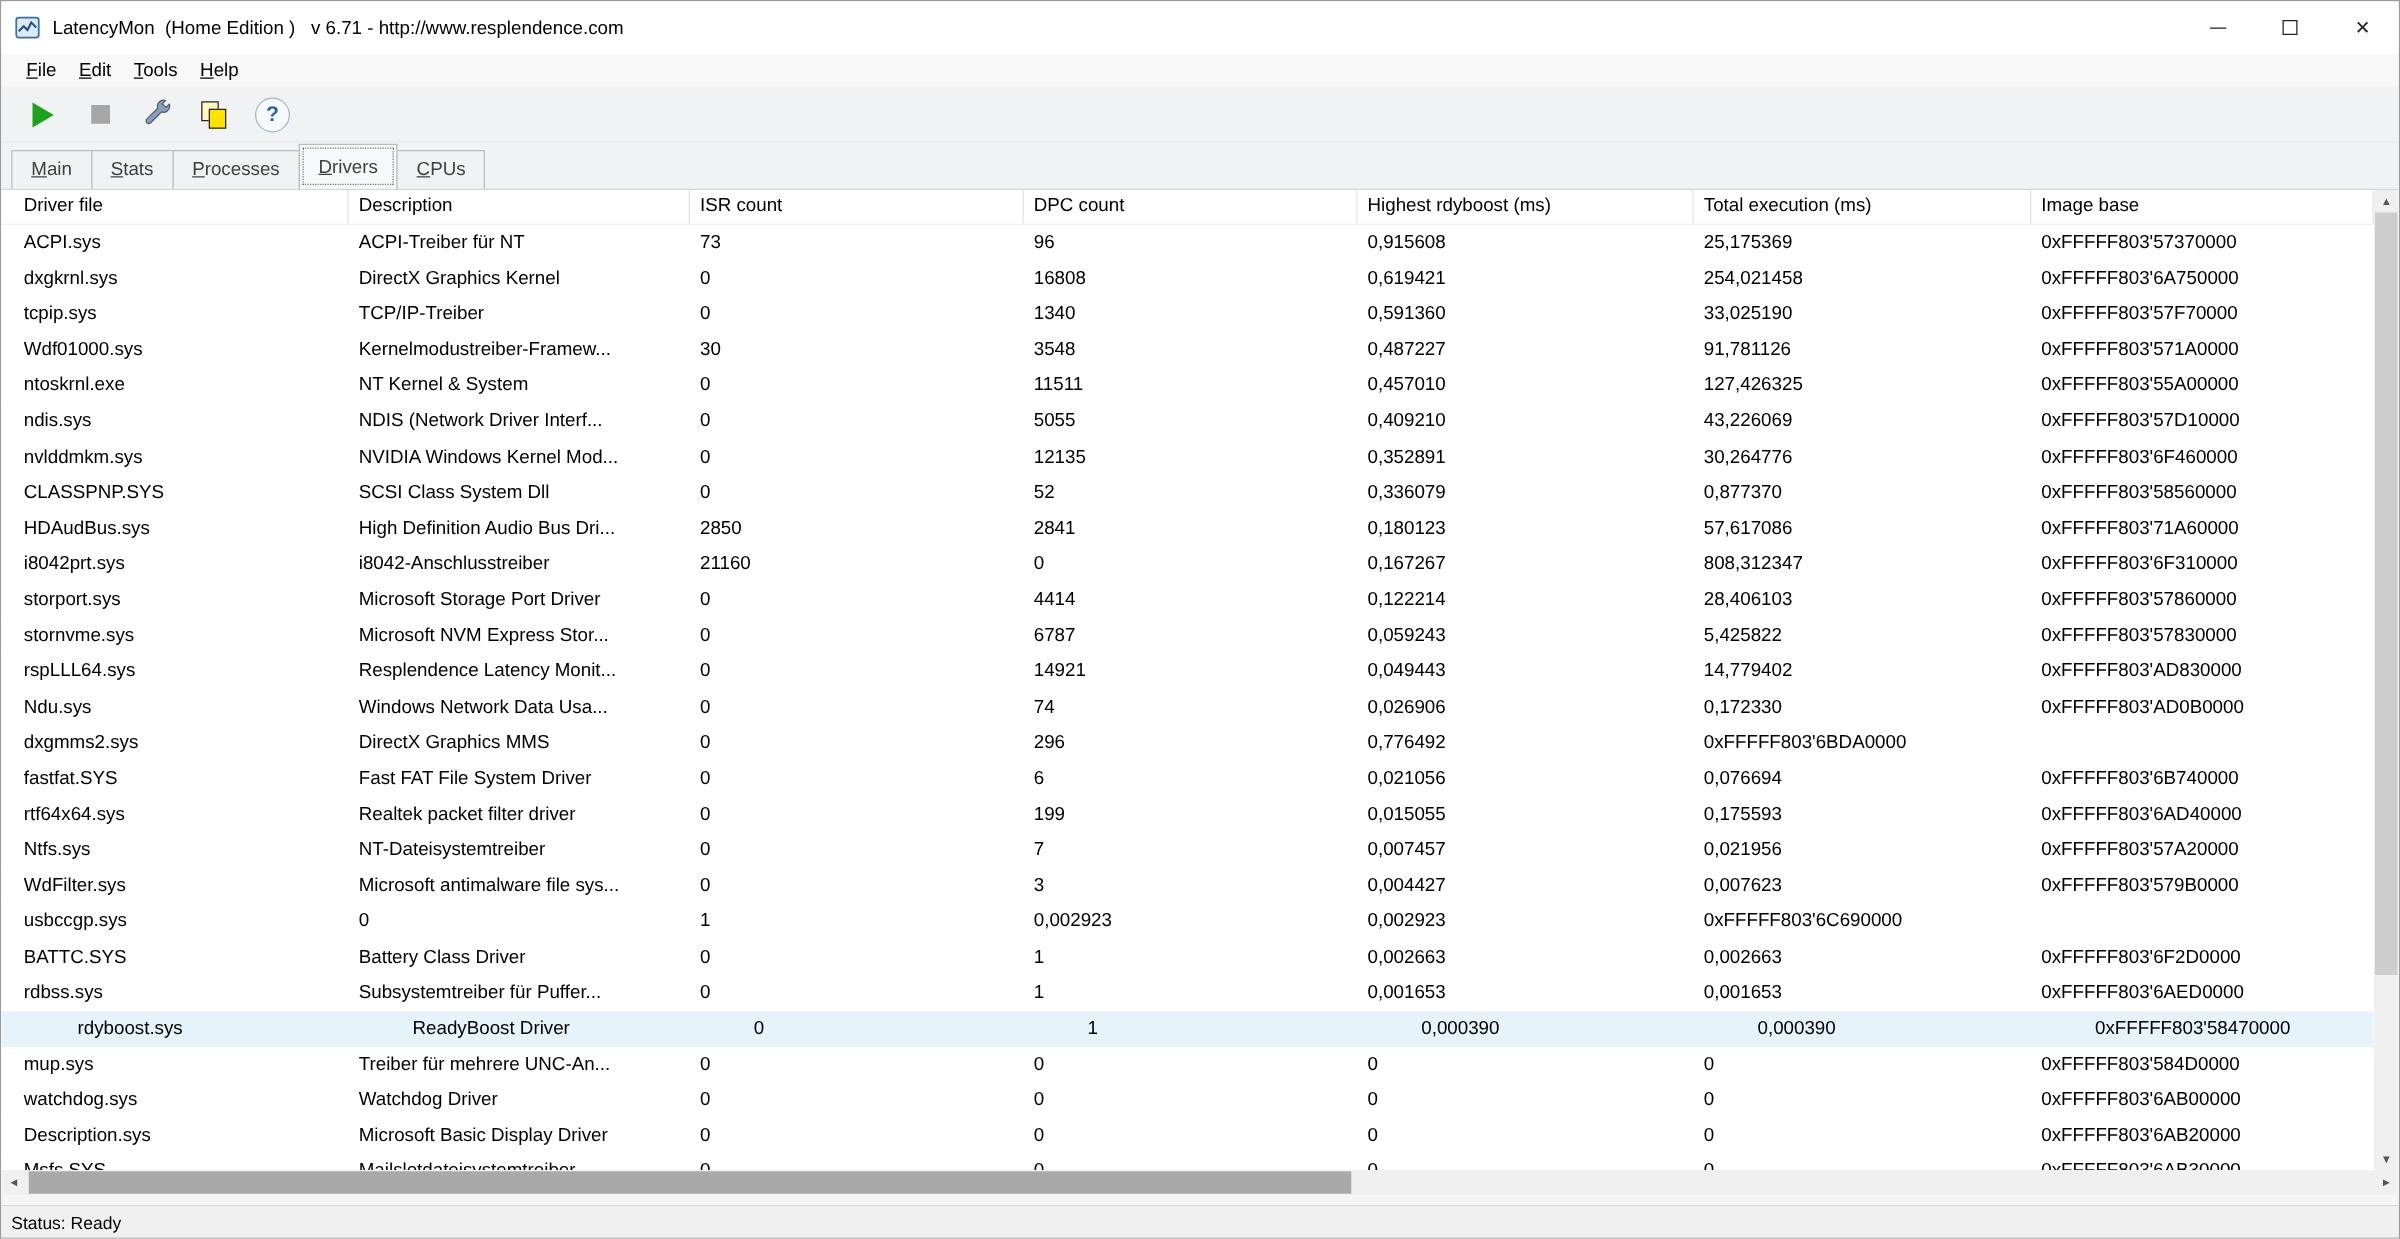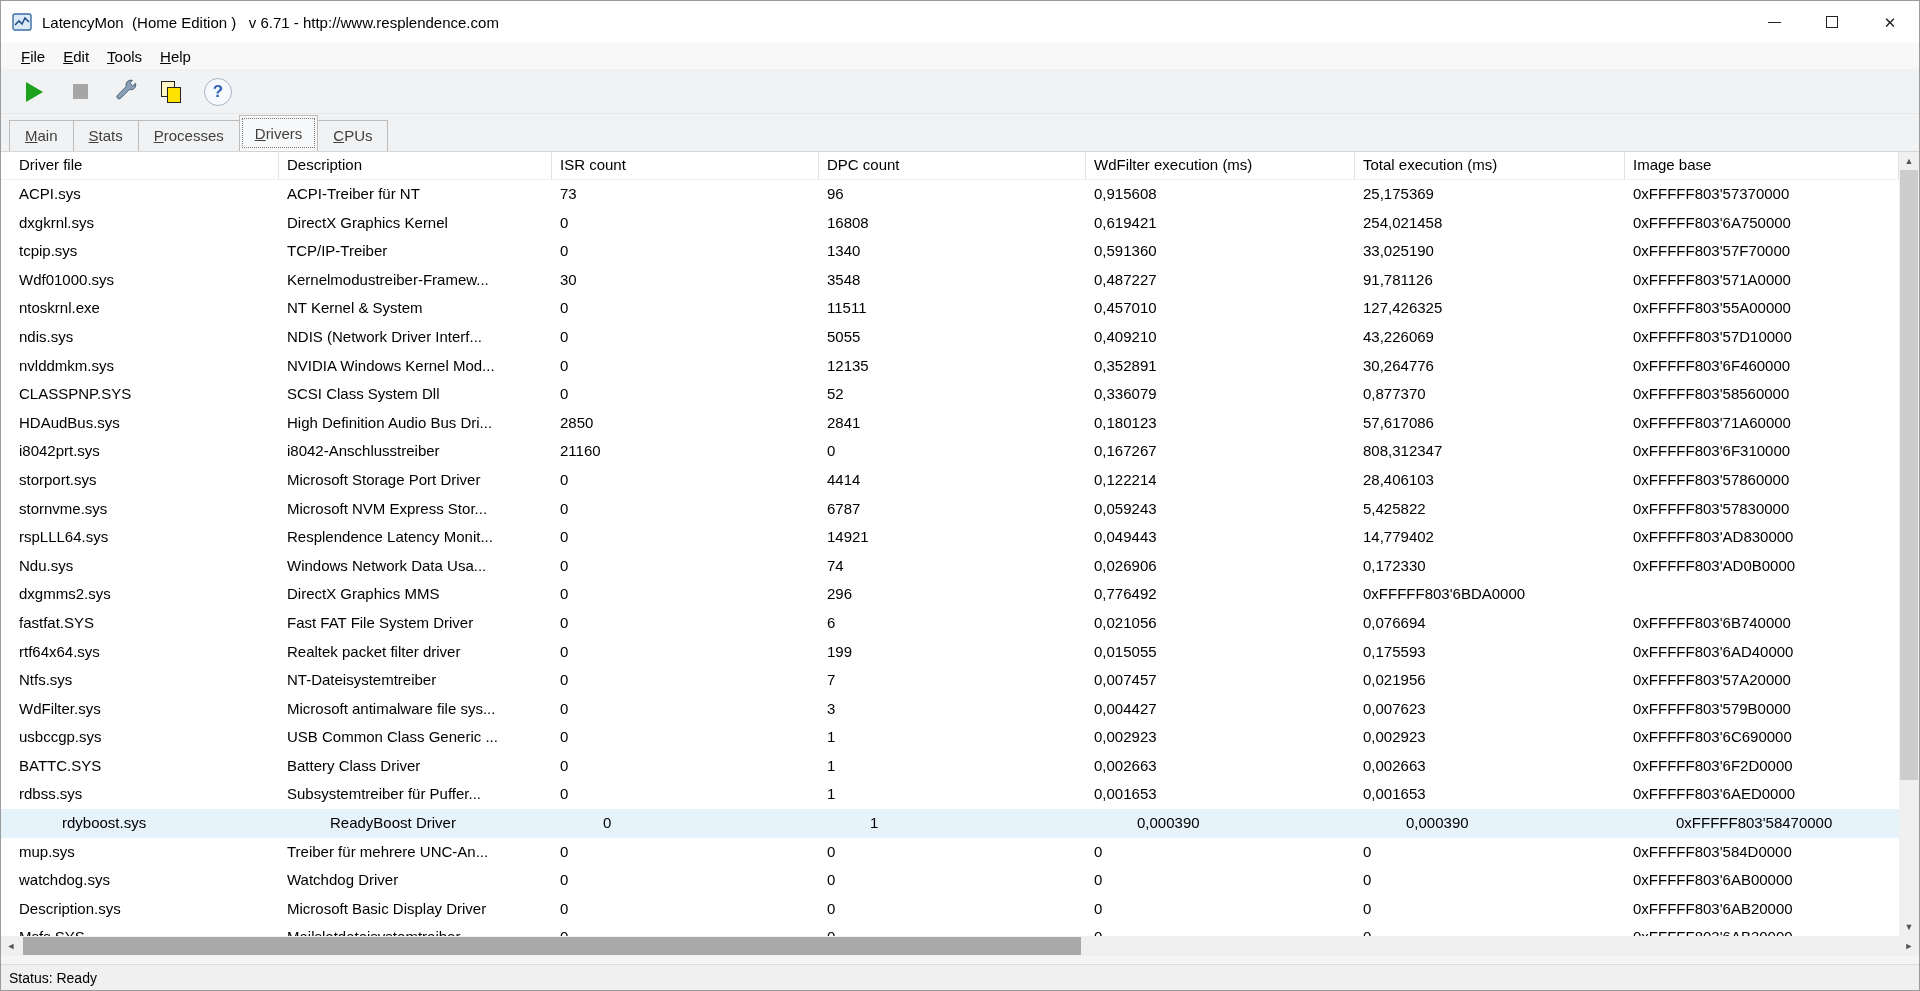--- a/index.html
+++ b/index.html
@@ -127,21 +127,21 @@
     <span class="tab selected">Drivers</span>
     <span class="tab">CPUs</span>
   </div>
 
   <div class="table-wrap">
     <div class="thead">
       <div class="hcell first">Driver file</div>
       <div class="hcell">Description</div>
       <div class="hcell">ISR count</div>
       <div class="hcell">DPC count</div>
-      <div class="hcell">WdFilter execution (ms)</div>
+      <div class="hcell">Highest rdyboost (ms)</div>
       <div class="hcell">Total execution (ms)</div>
       <div class="hcell">Image base</div>
     </div>
 
     <div class="rows-viewport">
         <div class="trow">
           <div class="cell c0">ACPI.sys</div>
           <div class="cell c1">ACPI-Treiber für NT</div>
           <div class="cell c2">73</div>
           <div class="cell c3">96</div>
@@ -305,21 +305,20 @@
           <div class="cell c0">WdFilter.sys</div>
           <div class="cell c1">Microsoft antimalware file sys...</div>
           <div class="cell c2">0</div>
           <div class="cell c3">3</div>
           <div class="cell c4">0,004427</div>
           <div class="cell c5">0,007623</div>
           <div class="cell c6">0xFFFFF803'579B0000</div>
         </div>
         <div class="trow">
           <div class="cell c0">usbccgp.sys</div>
-          <div class="cell c1">USB Common Class Generic ...</div>
           <div class="cell c2">0</div>
           <div class="cell c3">1</div>
           <div class="cell c4">0,002923</div>
           <div class="cell c5">0,002923</div>
           <div class="cell c6">0xFFFFF803'6C690000</div>
         </div>
         <div class="trow">
           <div class="cell c0">BATTC.SYS</div>
           <div class="cell c1">Battery Class Driver</div>
           <div class="cell c2">0</div>

